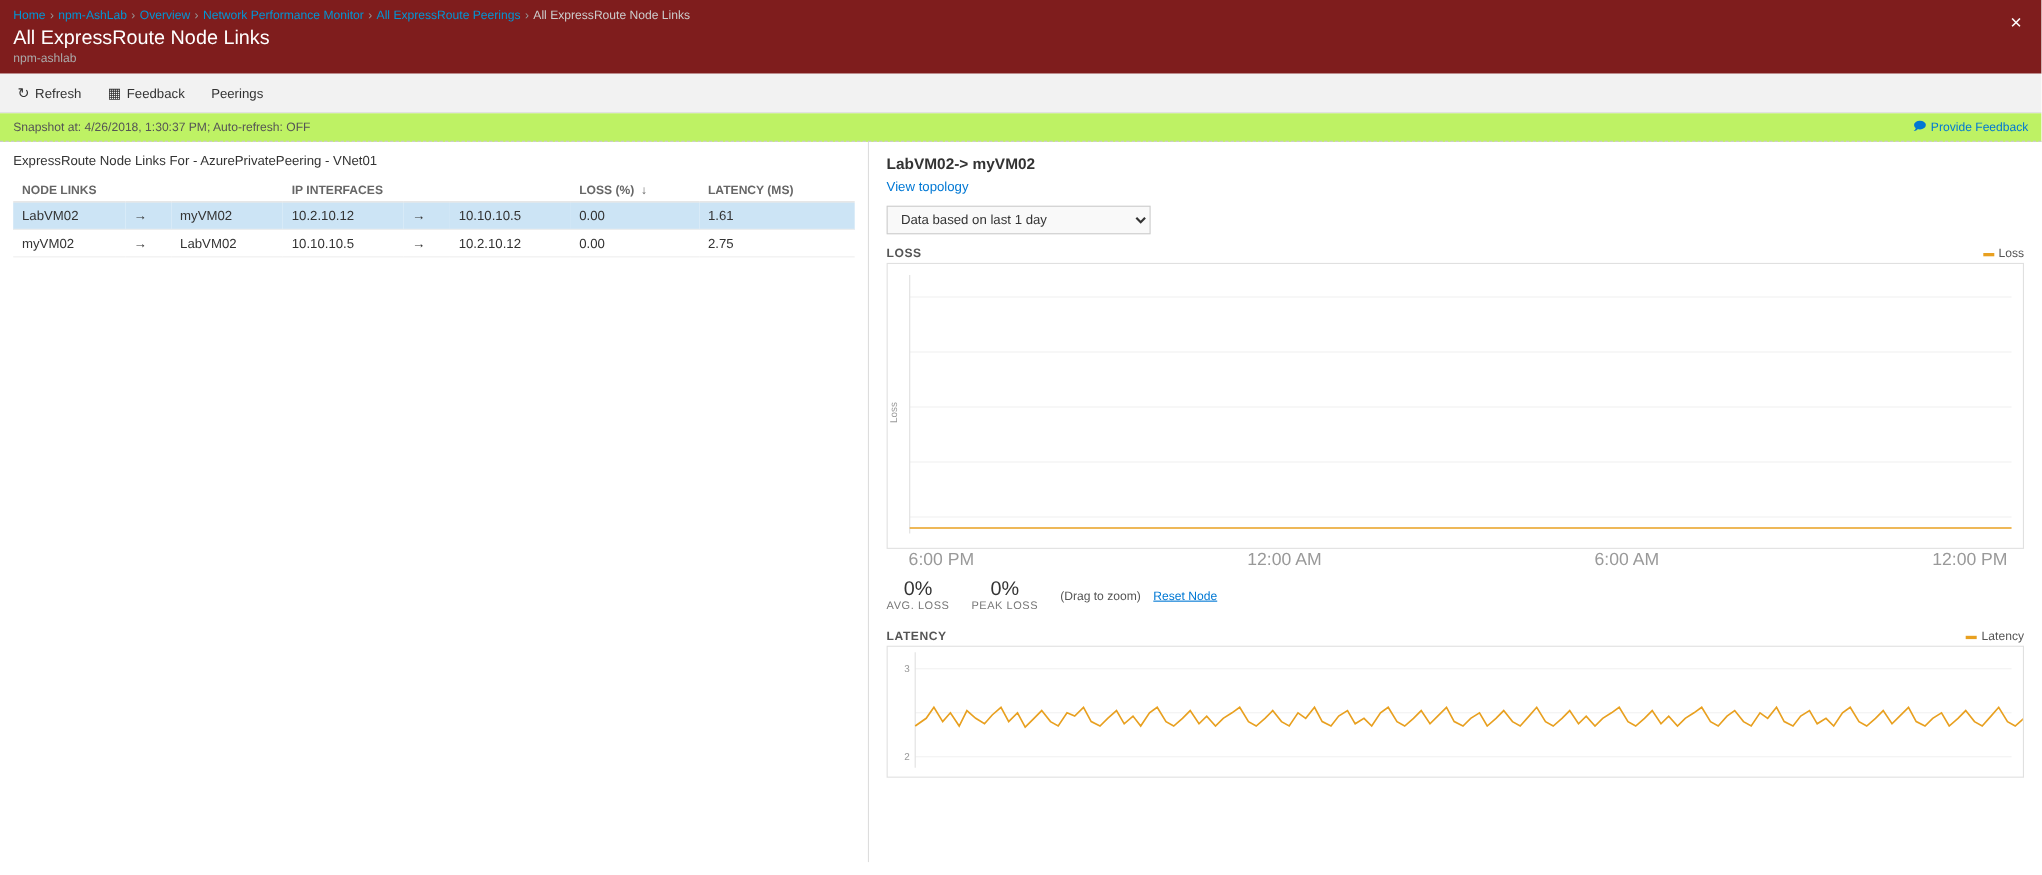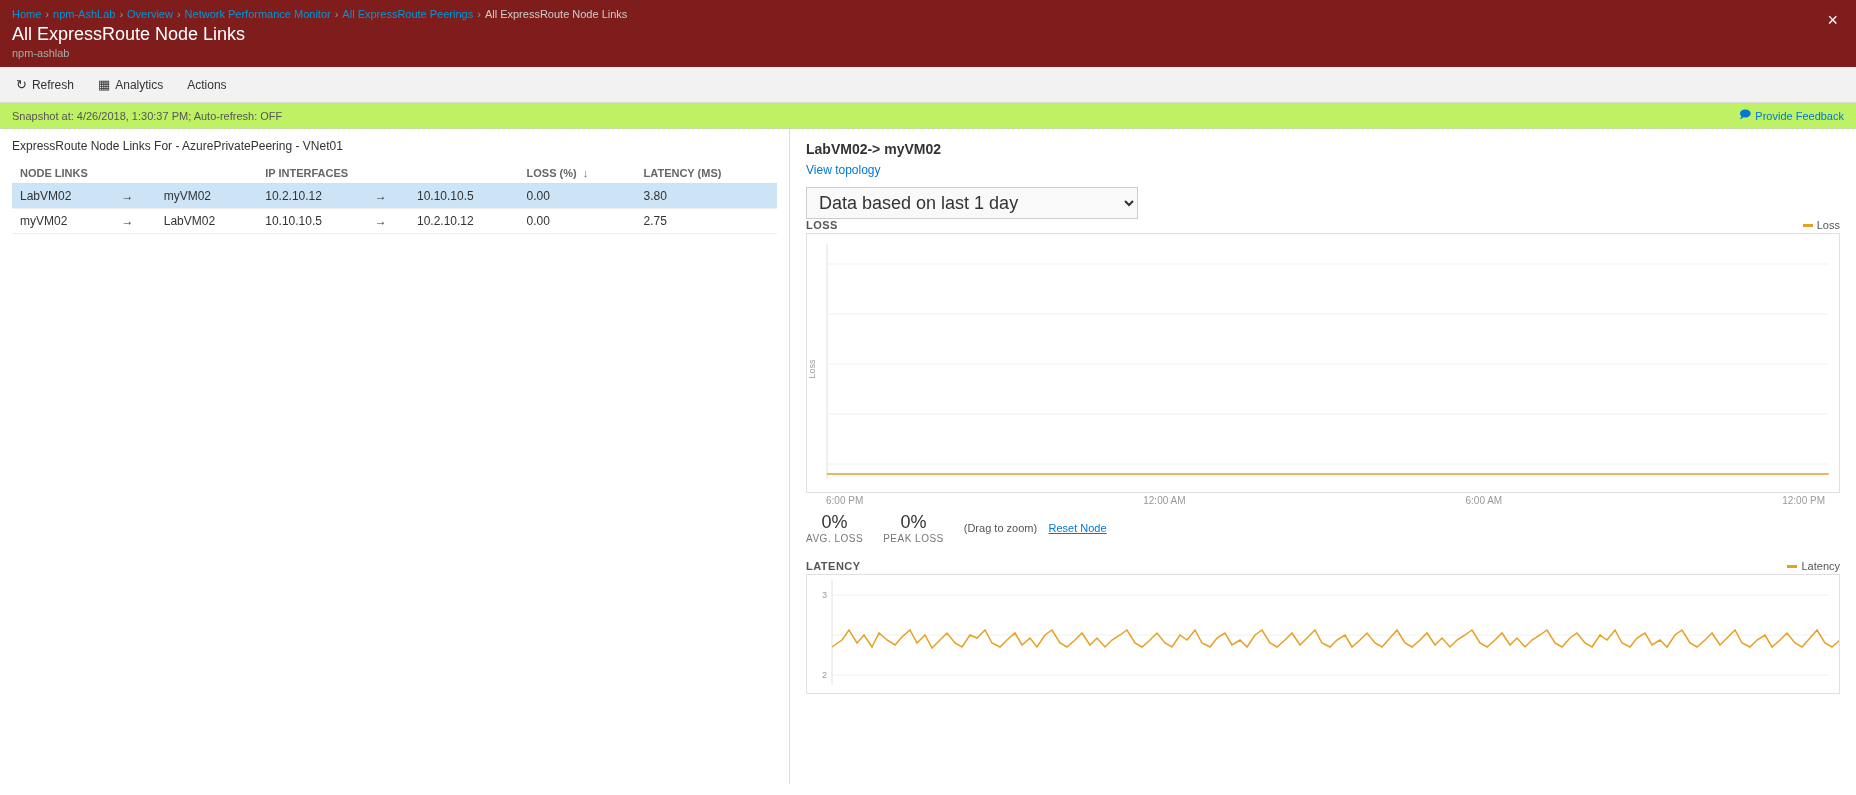--- a/index.html
+++ b/index.html
@@ -120,26 +120,27 @@
     .right-panel {
       flex: 1;
       overflow: auto;
       padding: 12px 16px;
     }
     .right-panel h2 { font-size: 14px; font-weight: 600; color: #333; margin-bottom: 6px; }
     .view-topology-link { color: #0078d4; font-size: 12px; cursor: pointer; text-decoration: none; display: inline-block; margin-bottom: 10px; }
 
     
     .time-range-select {
-      width: 332px;
+      width: 240px;
       padding: 4px 8px;
       border: 1px solid #ccc;
-      font-size: 18px;
+      font-size: 12px;
       color: #333;
       background: #f9f9f9;
+      margin-bottom: 12px;
       cursor: pointer;
     }
 
     
     .chart-section { margin-bottom: 16px; }
     .chart-label-row {
       display: flex;
       justify-content: space-between;
       align-items: center;
       margin-bottom: 2px;
@@ -154,21 +155,21 @@
       position: relative;
       overflow: hidden;
     }
     .chart-container.loss-chart { height: 260px; }
     .chart-container.latency-chart { height: 120px; }
 
     .chart-x-axis {
       display: flex;
       justify-content: space-between;
       padding: 0 15px 0 20px;
-      font-size: 10px;
+      font-size: 16px;
       color: #999;
       margin-top: 2px;
     }
 
     .chart-stats {
       display: flex;
       align-items: center;
       gap: 20px;
       margin-top: 6px;
     }
@@ -211,24 +212,24 @@
   <button class="close-btn">×</button>
 </div>
 
 <div class="toolbar">
   <button class="toolbar-btn">
     <span style="font-size:13px;">↻</span>
     <span>Refresh</span>
   </button>
   <button class="toolbar-btn">
     <span style="font-size:13px;">▦</span>
-    <span>Analytics</span>
+    <span>Feedback</span>
   </button>
   <button class="toolbar-btn">
-    <span>Actions</span>
+    <span>Peerings</span>
   </button>
 </div>
 
 <div class="snapshot-bar">
   <span>Snapshot at: 4/26/2018, 1:30:37 PM; Auto-refresh: OFF</span>
   <a href="#" class="provide-feedback">
     <span>🗩</span>
     <span>Provide Feedback</span>
   </a>
 </div>
@@ -252,21 +253,21 @@
       </thead>
       <tbody id="table-body">
       <tr class="selected">
     <td>LabVM02</td>
     <td class="arrow-cell">→</td>
     <td>myVM02</td>
     <td>10.2.10.12</td>
     <td class="arrow-cell">→</td>
     <td>10.10.10.5</td>
     <td>0.00</td>
-    <td>3.80</td>
+    <td>1.61</td>
   </tr>
           <tr>
     <td>myVM02</td>
     <td class="arrow-cell">→</td>
     <td>LabVM02</td>
     <td>10.10.10.5</td>
     <td class="arrow-cell">→</td>
     <td>10.2.10.12</td>
     <td>0.00</td>
     <td>2.75</td>

